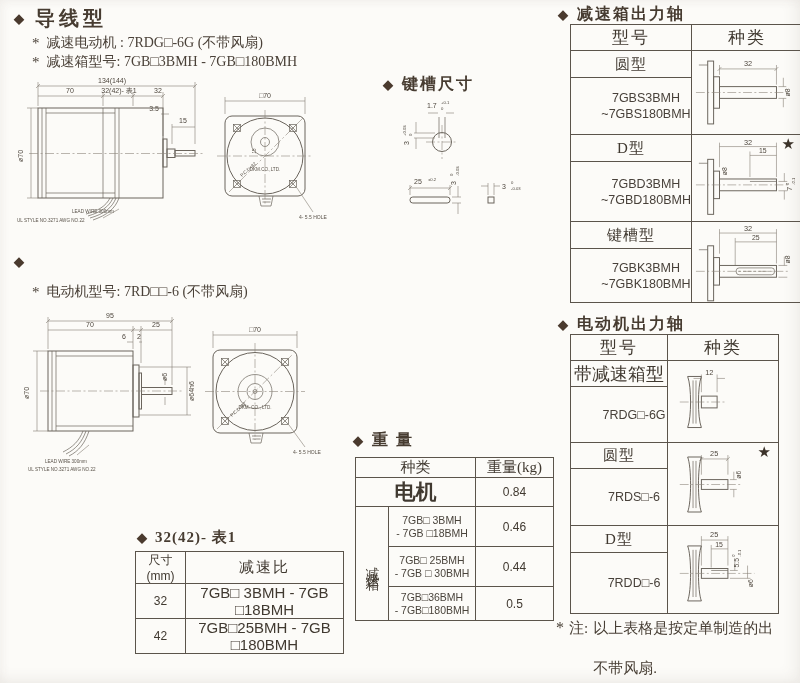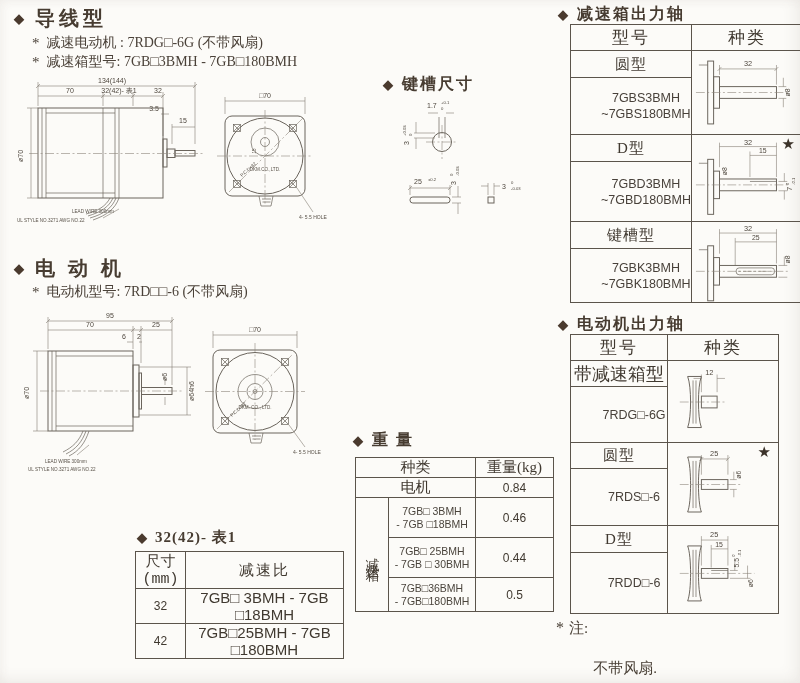--- a/index.html
+++ b/index.html
@@ -14,26 +14,26 @@
   .t-lg{font-size:20px;letter-spacing:4px;}
   .t-md{font-size:16px;letter-spacing:2px;}
   .t-sm{font-size:15px;letter-spacing:1px;}
   .bullet{display:flex;gap:7px;font-size:14px;color:#4a4138;white-space:nowrap;
           font-family:"Liberation Serif", serif;}
   .bullet .ast{font-size:15px;line-height:1.2;}
   
   table{border-collapse:collapse;color:#403930;table-layout:fixed;}
   td{border:1px solid #5b544b;text-align:center;vertical-align:middle;padding:0;overflow:hidden;}
   .wt .wh{font-size:15px;font-family:"Liberation Serif", serif;font-weight:500;}
-  .wt .wm{font-size:15px;font-family:"Liberation Serif", serif;}
+  .wt .wm{font-size:21px;font-family:"Liberation Serif", serif;font-weight:bold;}
   .wt .wv{font-size:12px;}
   .wt .wg{writing-mode:vertical-rl;text-orientation:upright;font-size:14px;letter-spacing:5px;
           font-family:"Liberation Serif", serif;}
   .wt .wmod{font-size:10.5px;line-height:13px;color:#4a443c;}
-  .t1 .t1h{font-size:15px;font-family:Liberation Mono, monospace;margin-top:6px;}
+  .t1 .t1h{font-size:12px;font-family:Liberation Sans, sans-serif;margin-top:6px;}
   .t1 .t1h2{font-size:15px;font-family:"Liberation Serif", serif;letter-spacing:2px;}
   .t1 .t1c{font-size:12px;}
   .t1 .t1r{font-size:15px;}
   .shaft-table .hd{font-size:17px;font-family:"Liberation Serif", serif;letter-spacing:2px;height:25px;}
   .shaft-table .type{font-size:15px;font-family:"Liberation Serif", serif;letter-spacing:1px;}
   .shaft-table .type-sm{font-size:18px;letter-spacing:0;}
   .shaft-table .model{font-size:12.5px;line-height:16px;color:#48413a;padding-left:30px;}
   .shaft-table .draw{position:relative;padding:0;}
   .shaft-table .star{position:absolute;top:1px;right:7px;font-size:15px;color:#3c332a;line-height:1;}
   
@@ -217,21 +217,20 @@
       <line class="dl" x1="98" y1="93" x2="105" y2="93"></line>
         <line class="dl" x1="111" y1="93" x2="117" y2="93"></line>
       <text class="dim" x="119" y="96">3</text>
       <text class="tol" x="128" y="91">0</text>
       <text class="tol" x="128" y="97">-0.03</text>
     </g>
   </svg>
 
   <div class="abs sec-title t-lg" style="left:14px;top:255px">
     <span class="dia">◆</span>
-    <span>电 动 机</span>
   </div>
   <div class="abs bullet" style="left:32px;top:283px">
     <span class="ast">*</span>
     <span>电动机型号: 7RD□□-6 (不带风扇)</span>
   </div>
 
   <svg class="abs" style="left:15px;top:303px" width="345" height="178" viewBox="0 0 345 178">
     <g>
       <line class="dl" x1="33" y1="46" x2="33" y2="14"></line>
         <line class="dl" x1="157" y1="82" x2="157" y2="14"></line>
@@ -612,19 +611,19 @@
       <span>7RDD□-6</span>
     </td>
         </tr>
   </tbody>
     </table>
 
   <div class="abs note" style="left:556px;top:618px;width:242px">
     <span class="ast">*</span>
     <span class="lbl">注:</span>
     <div>
-      <br>
+      <span>以上表格是按定单制造的出</span><br>
       <br>
       <span>不带风扇.</span>
     </div>
   </div>
 
 </div>
 
 </body></html>

